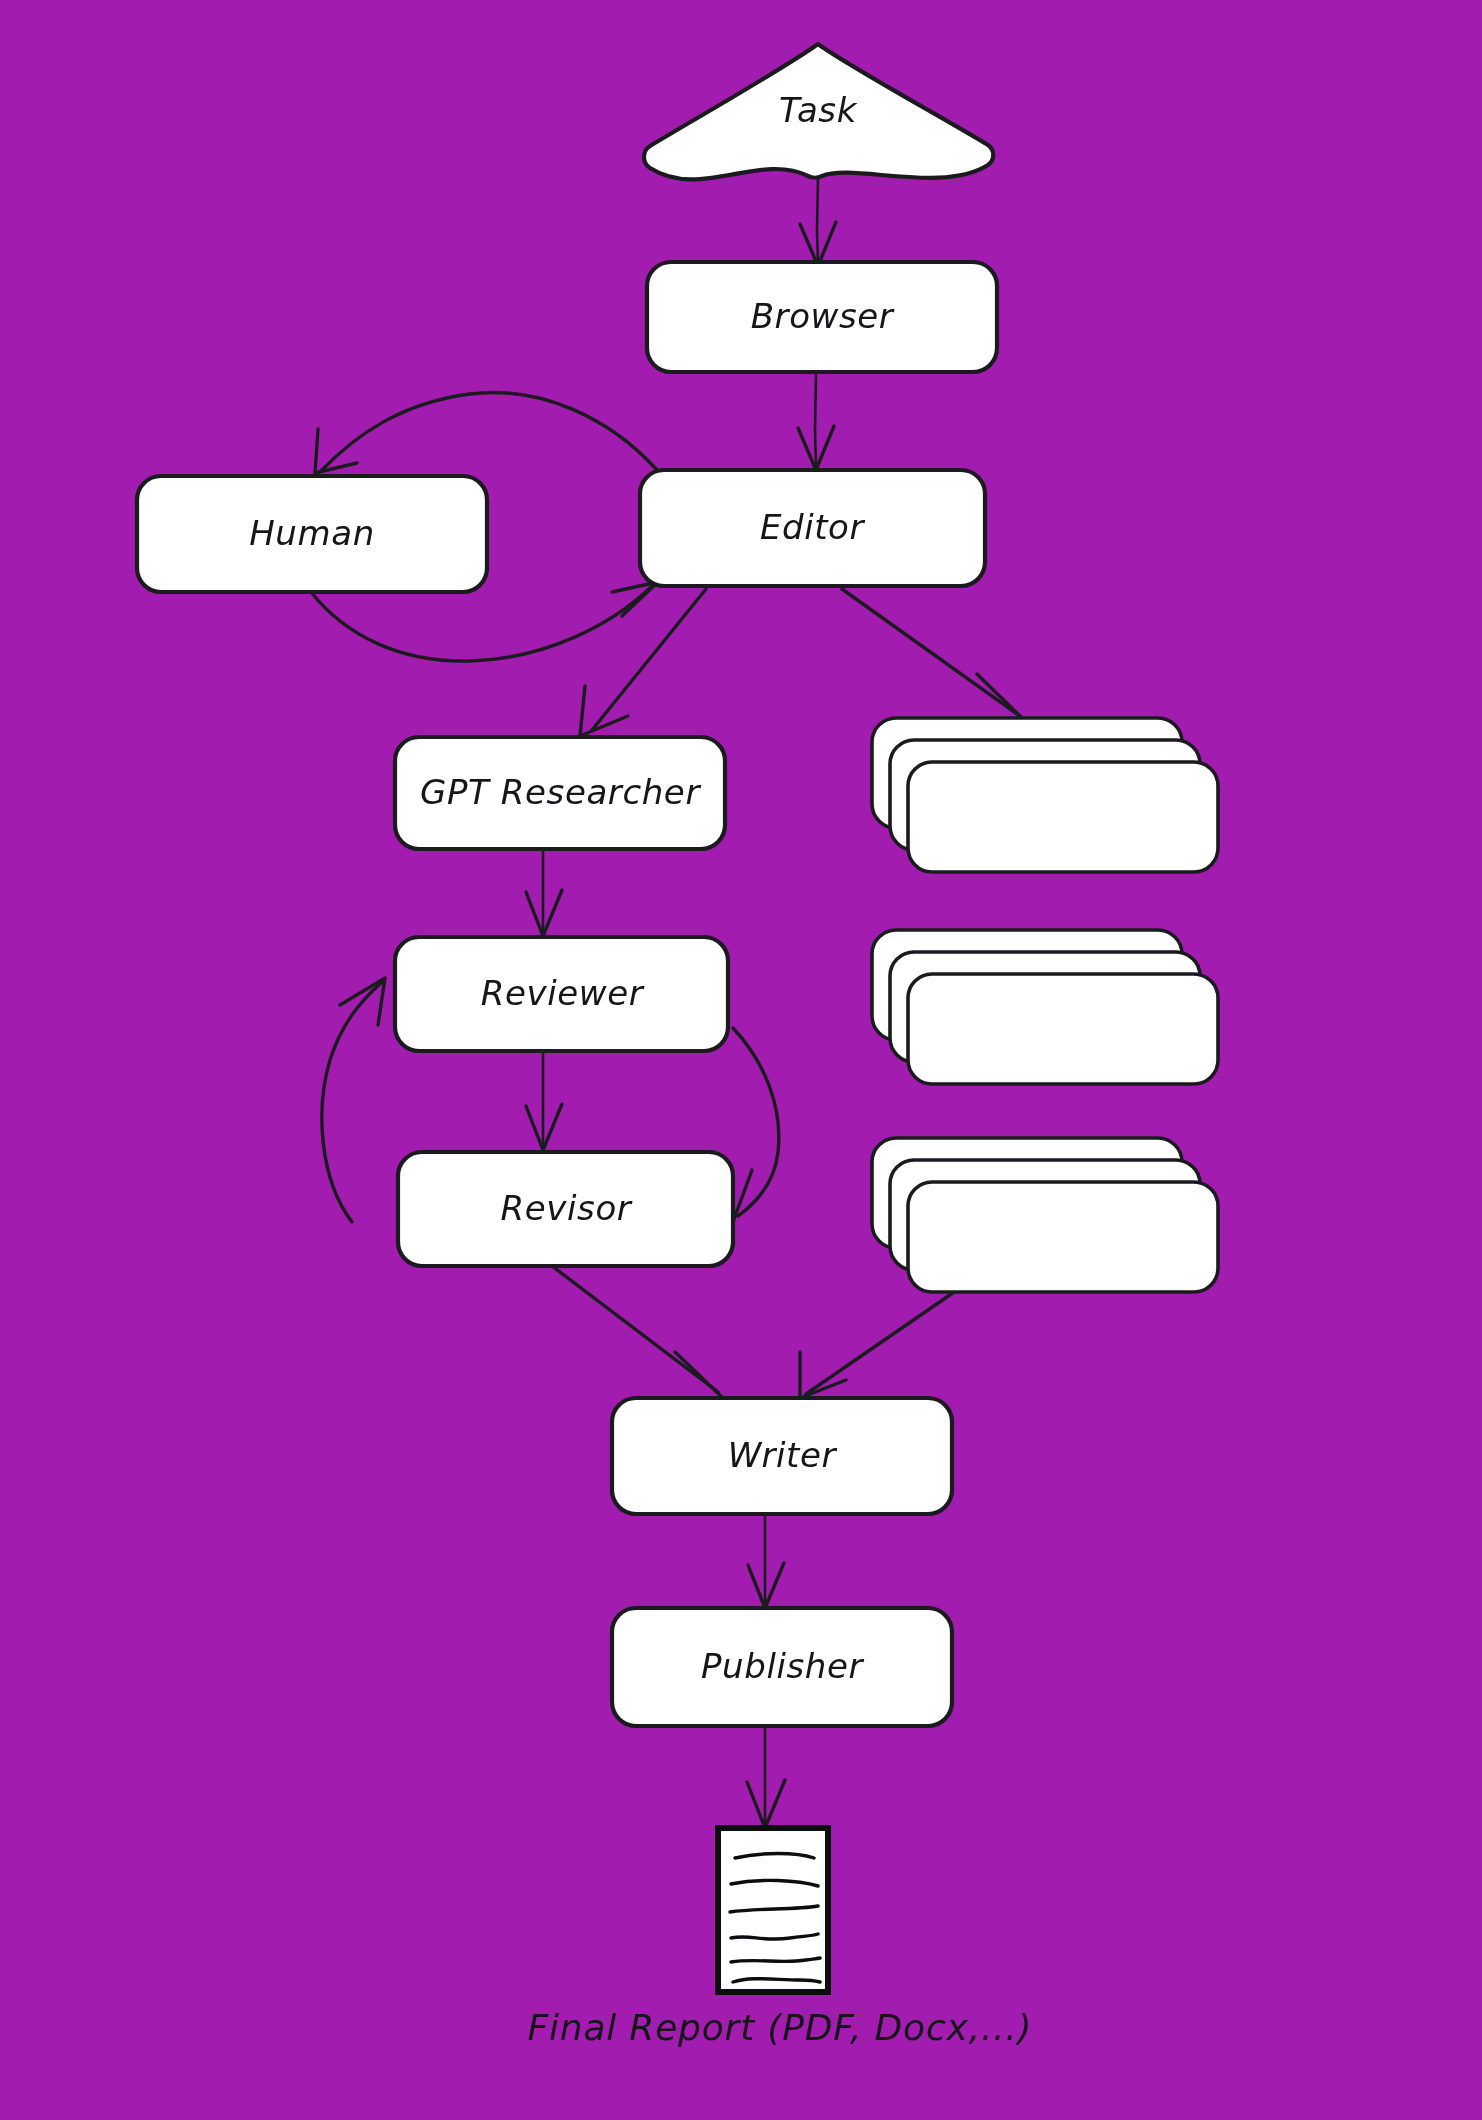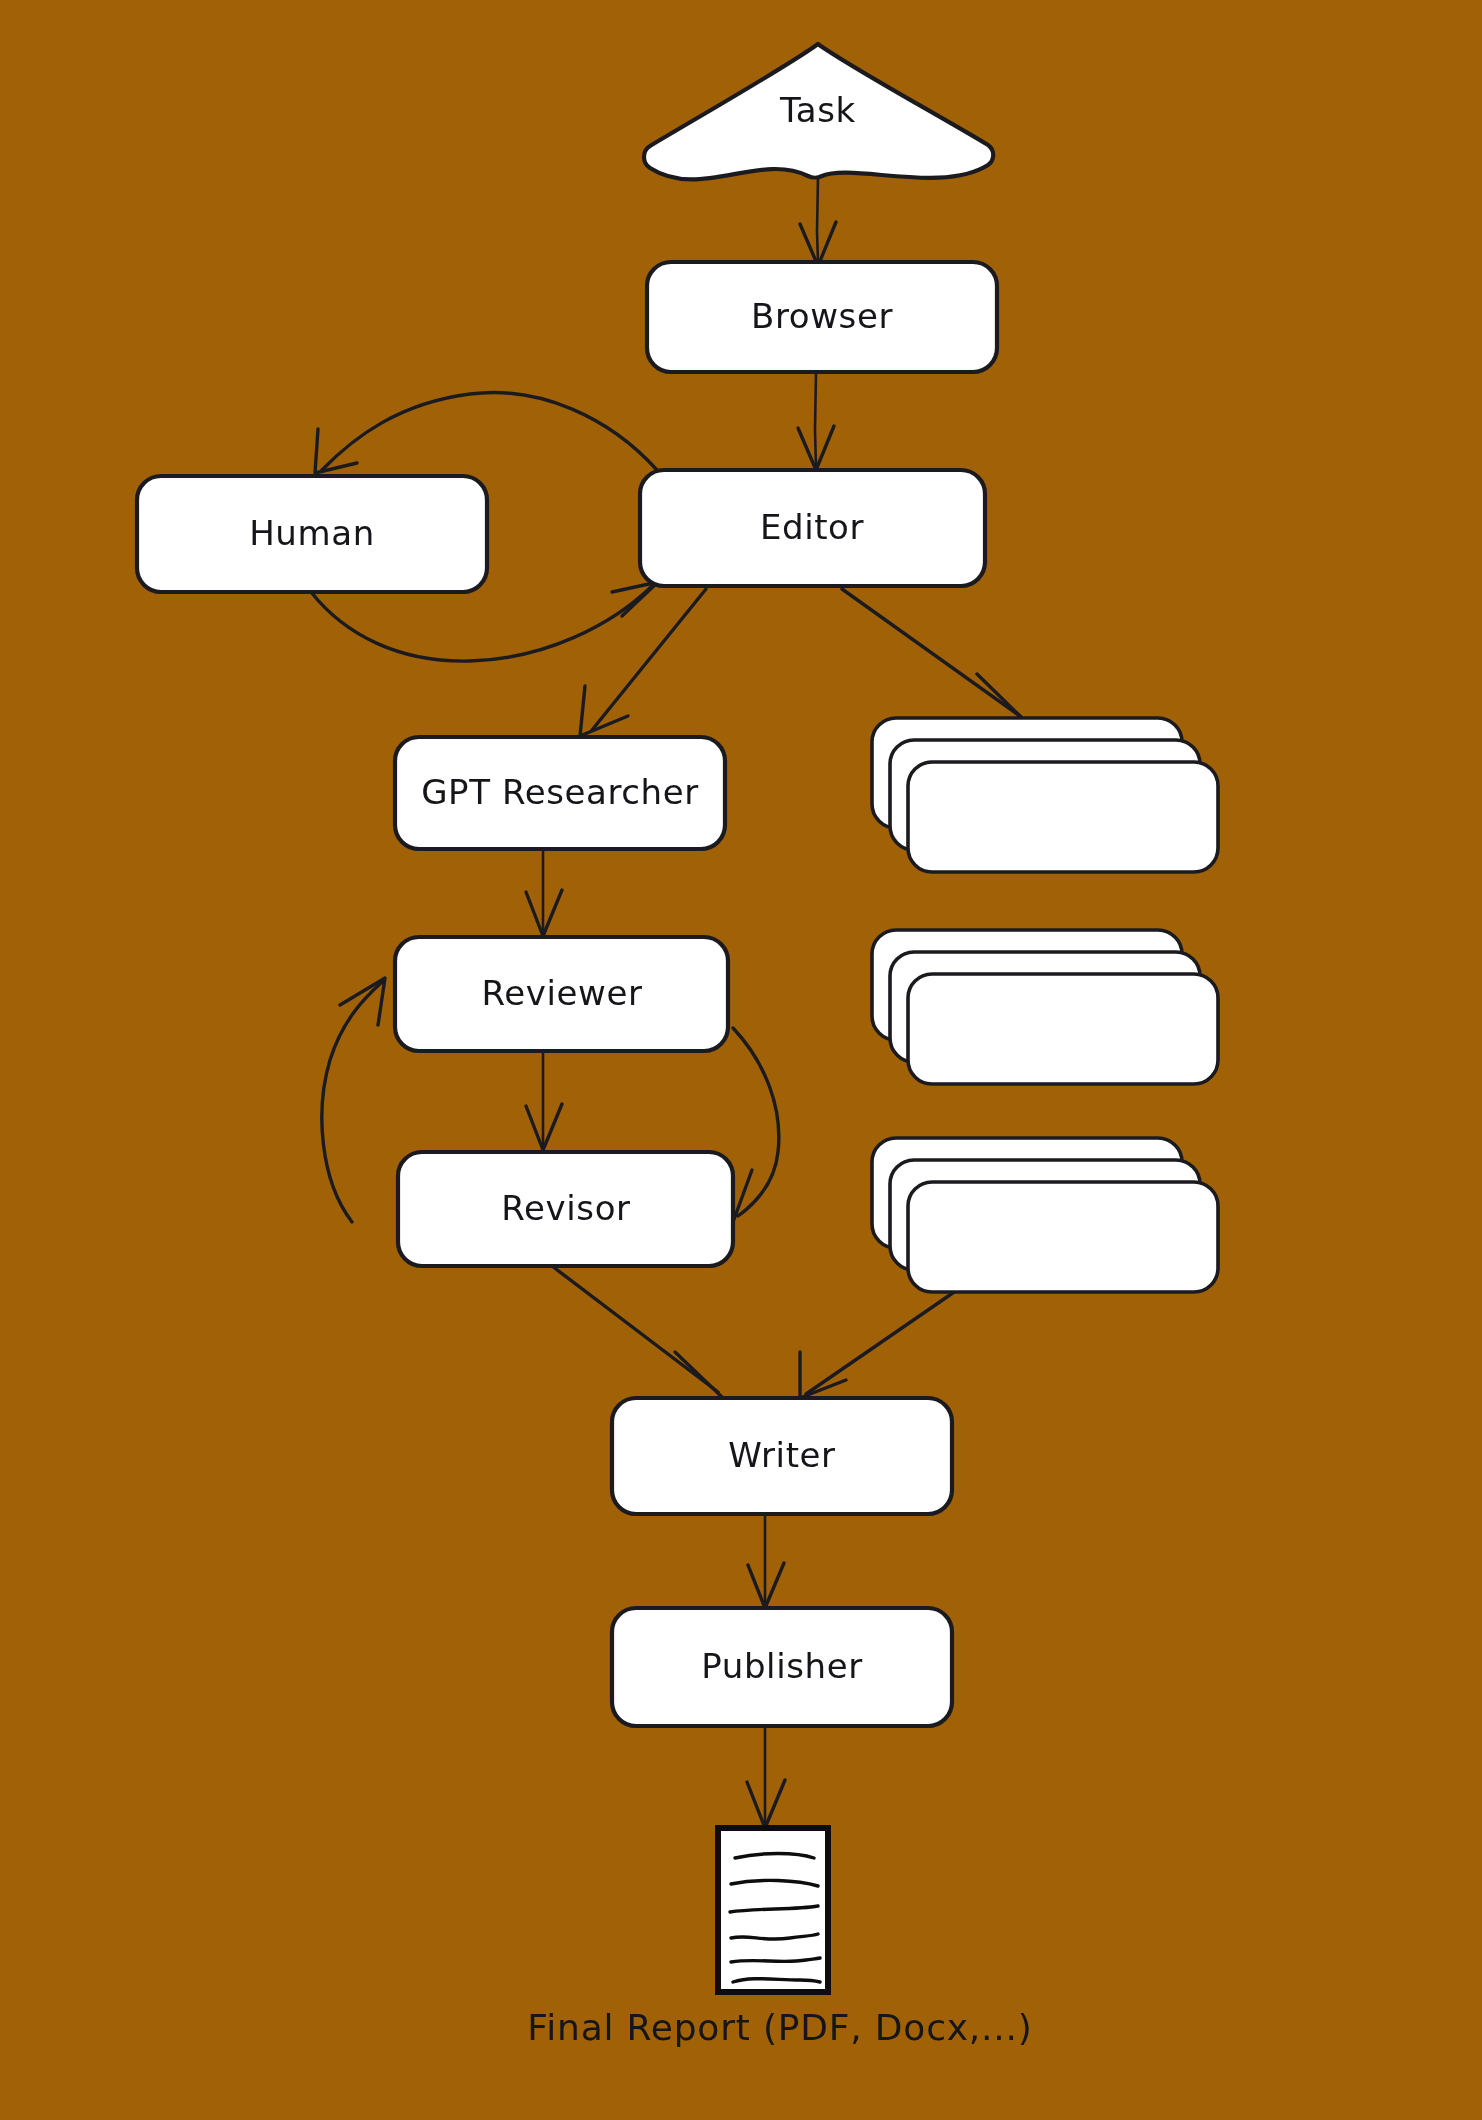--- a/index.html
+++ b/index.html
@@ -8,22 +8,23 @@
     padding: 0;
     background: #ffffff;
   }
   body {
     font-family: "DejaVu Sans", sans-serif;
   }
   #canvas-wrap {
     position: relative;
     width: 1482px;
     height: 2120px;
-    background: #a16207;
+    background: #a21caf;
     overflow: hidden;
+    font-style: italic;
   }
   svg#diagram {
     position: absolute;
     top: 0;
     left: 0;
     width: 1482px;
     height: 2120px;
     display: block;
   }
   .node-shape {

